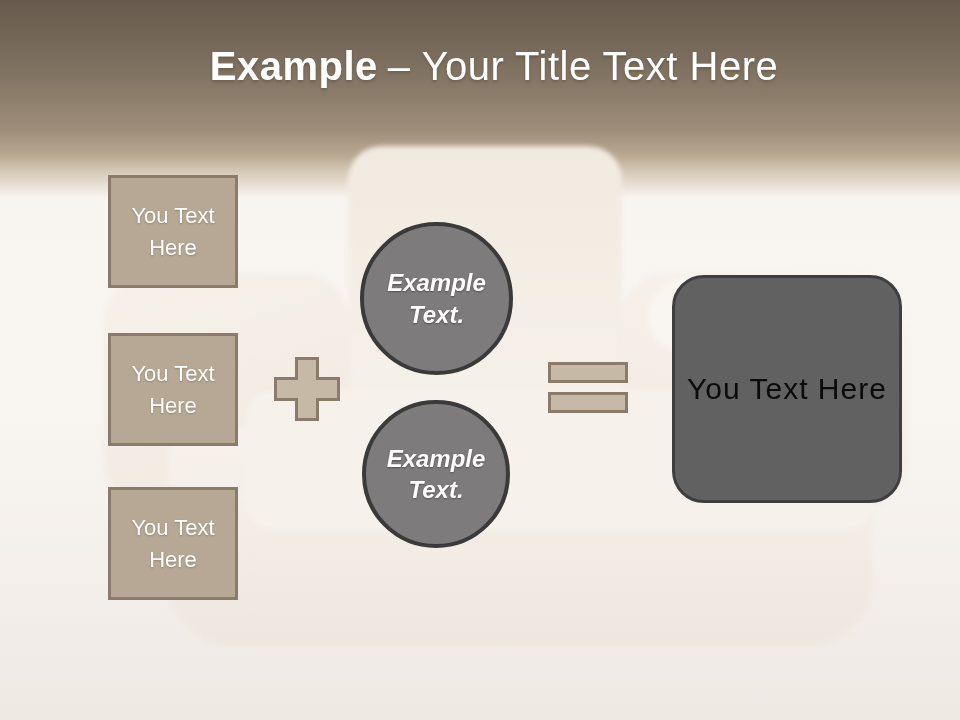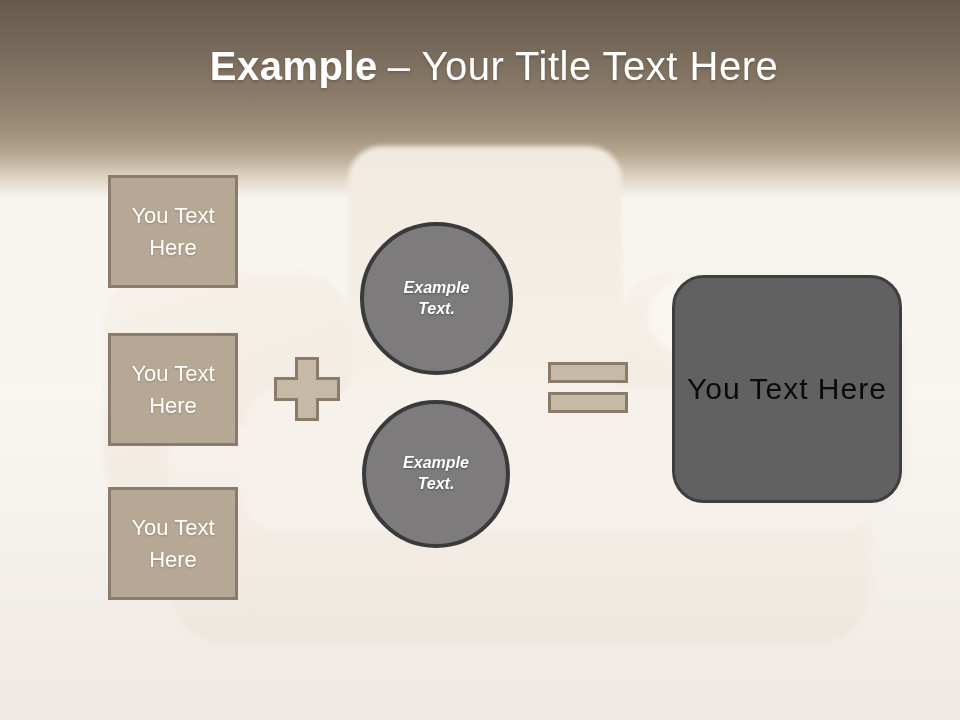--- a/index.html
+++ b/index.html
@@ -58,21 +58,21 @@
   .plus-wrap{position:absolute;left:273px;top:356px;width:68px;height:66px;}
   .equals-wrap{position:absolute;left:548px;top:362px;width:80px;}
   .equals-bar{height:21px;box-sizing:border-box;background:#c6b9a6;border:3px solid #8a7b6a;}
   .equals-bar + .equals-bar{margin-top:9px;}
 
   
   .gray-circle{
     position:absolute;border-radius:50%;box-sizing:border-box;
     background:#7d7b7b;border:4px solid #3a3a3a;
     display:flex;align-items:center;justify-content:center;text-align:center;
-    color:#ffffff;font-weight:bold;font-style:italic;font-size:16px;line-height:1.3;
+    color:#ffffff;font-weight:bold;font-style:italic;font-size:24px;line-height:1.3;
     text-shadow:0 1px 2px rgba(0,0,0,.35);
   }
   .gray-circle span{display:block;max-width:100px;}
   .gray-circle.c1{left:360px;top:222px;width:153px;height:153px;}
   .gray-circle.c2{left:362px;top:400px;width:148px;height:148px;}
 
   
   .result-box{
     position:absolute;left:672px;top:275px;width:230px;height:228px;box-sizing:border-box;
     background:#616161;border:3px solid #3e3e3e;border-radius:32px;

